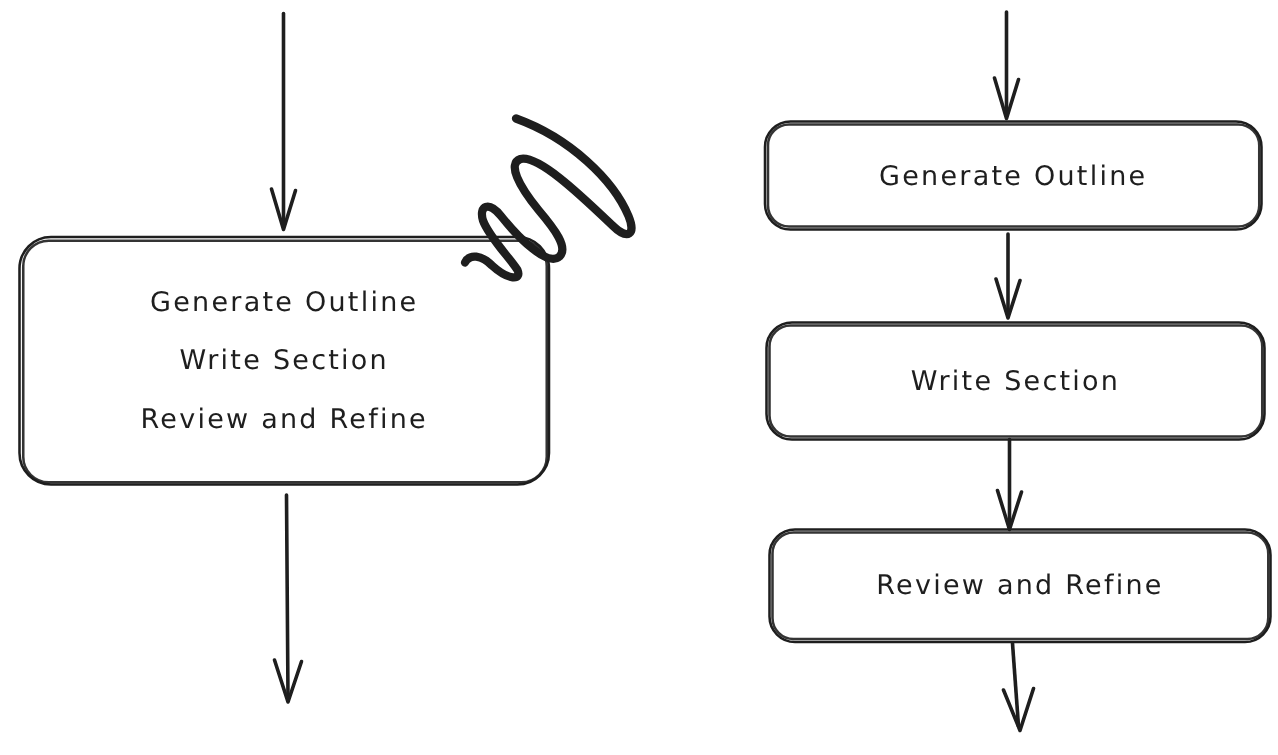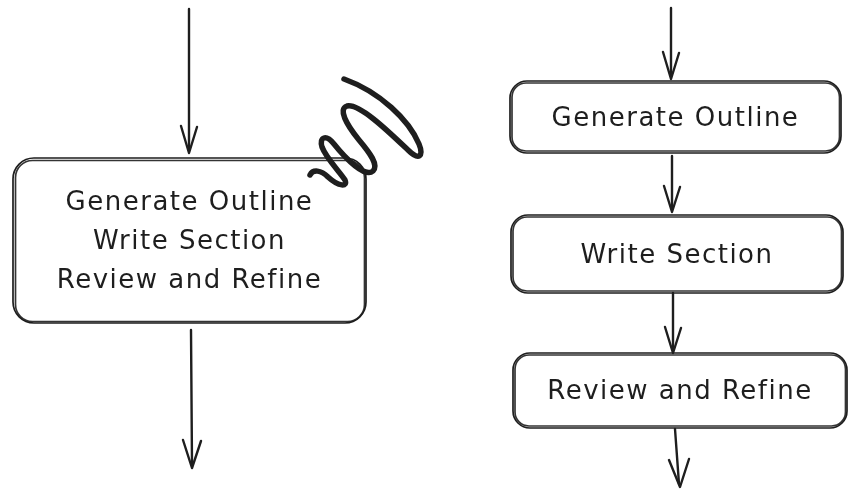--- a/index.html
+++ b/index.html
@@ -24,21 +24,21 @@
     height: 503px;
     display: block;
   }
   .node-label {
     position: absolute;
     display: flex;
     flex-direction: column;
     align-items: center;
     justify-content: center;
     text-align: center;
-    font-size: 26px;
+    font-size: 18px;
     letter-spacing: 1.5px;
     line-height: 39px;
     color: var(--stroke, #1e1e1e);
     white-space: nowrap;
     pointer-events: none;
   }
   .node-label.left-node   { left: 13px;  top: 158px; width: 353px; height: 165px; }
   .node-label.right-node-1{ left: 510px; top: 81px;  width: 331px; height: 72px;  }
   .node-label.right-node-2{ left: 511px; top: 215px; width: 332px; height: 78px;  }
   .node-label.right-node-3{ left: 513px; top: 353px; width: 334px; height: 75px;  }

